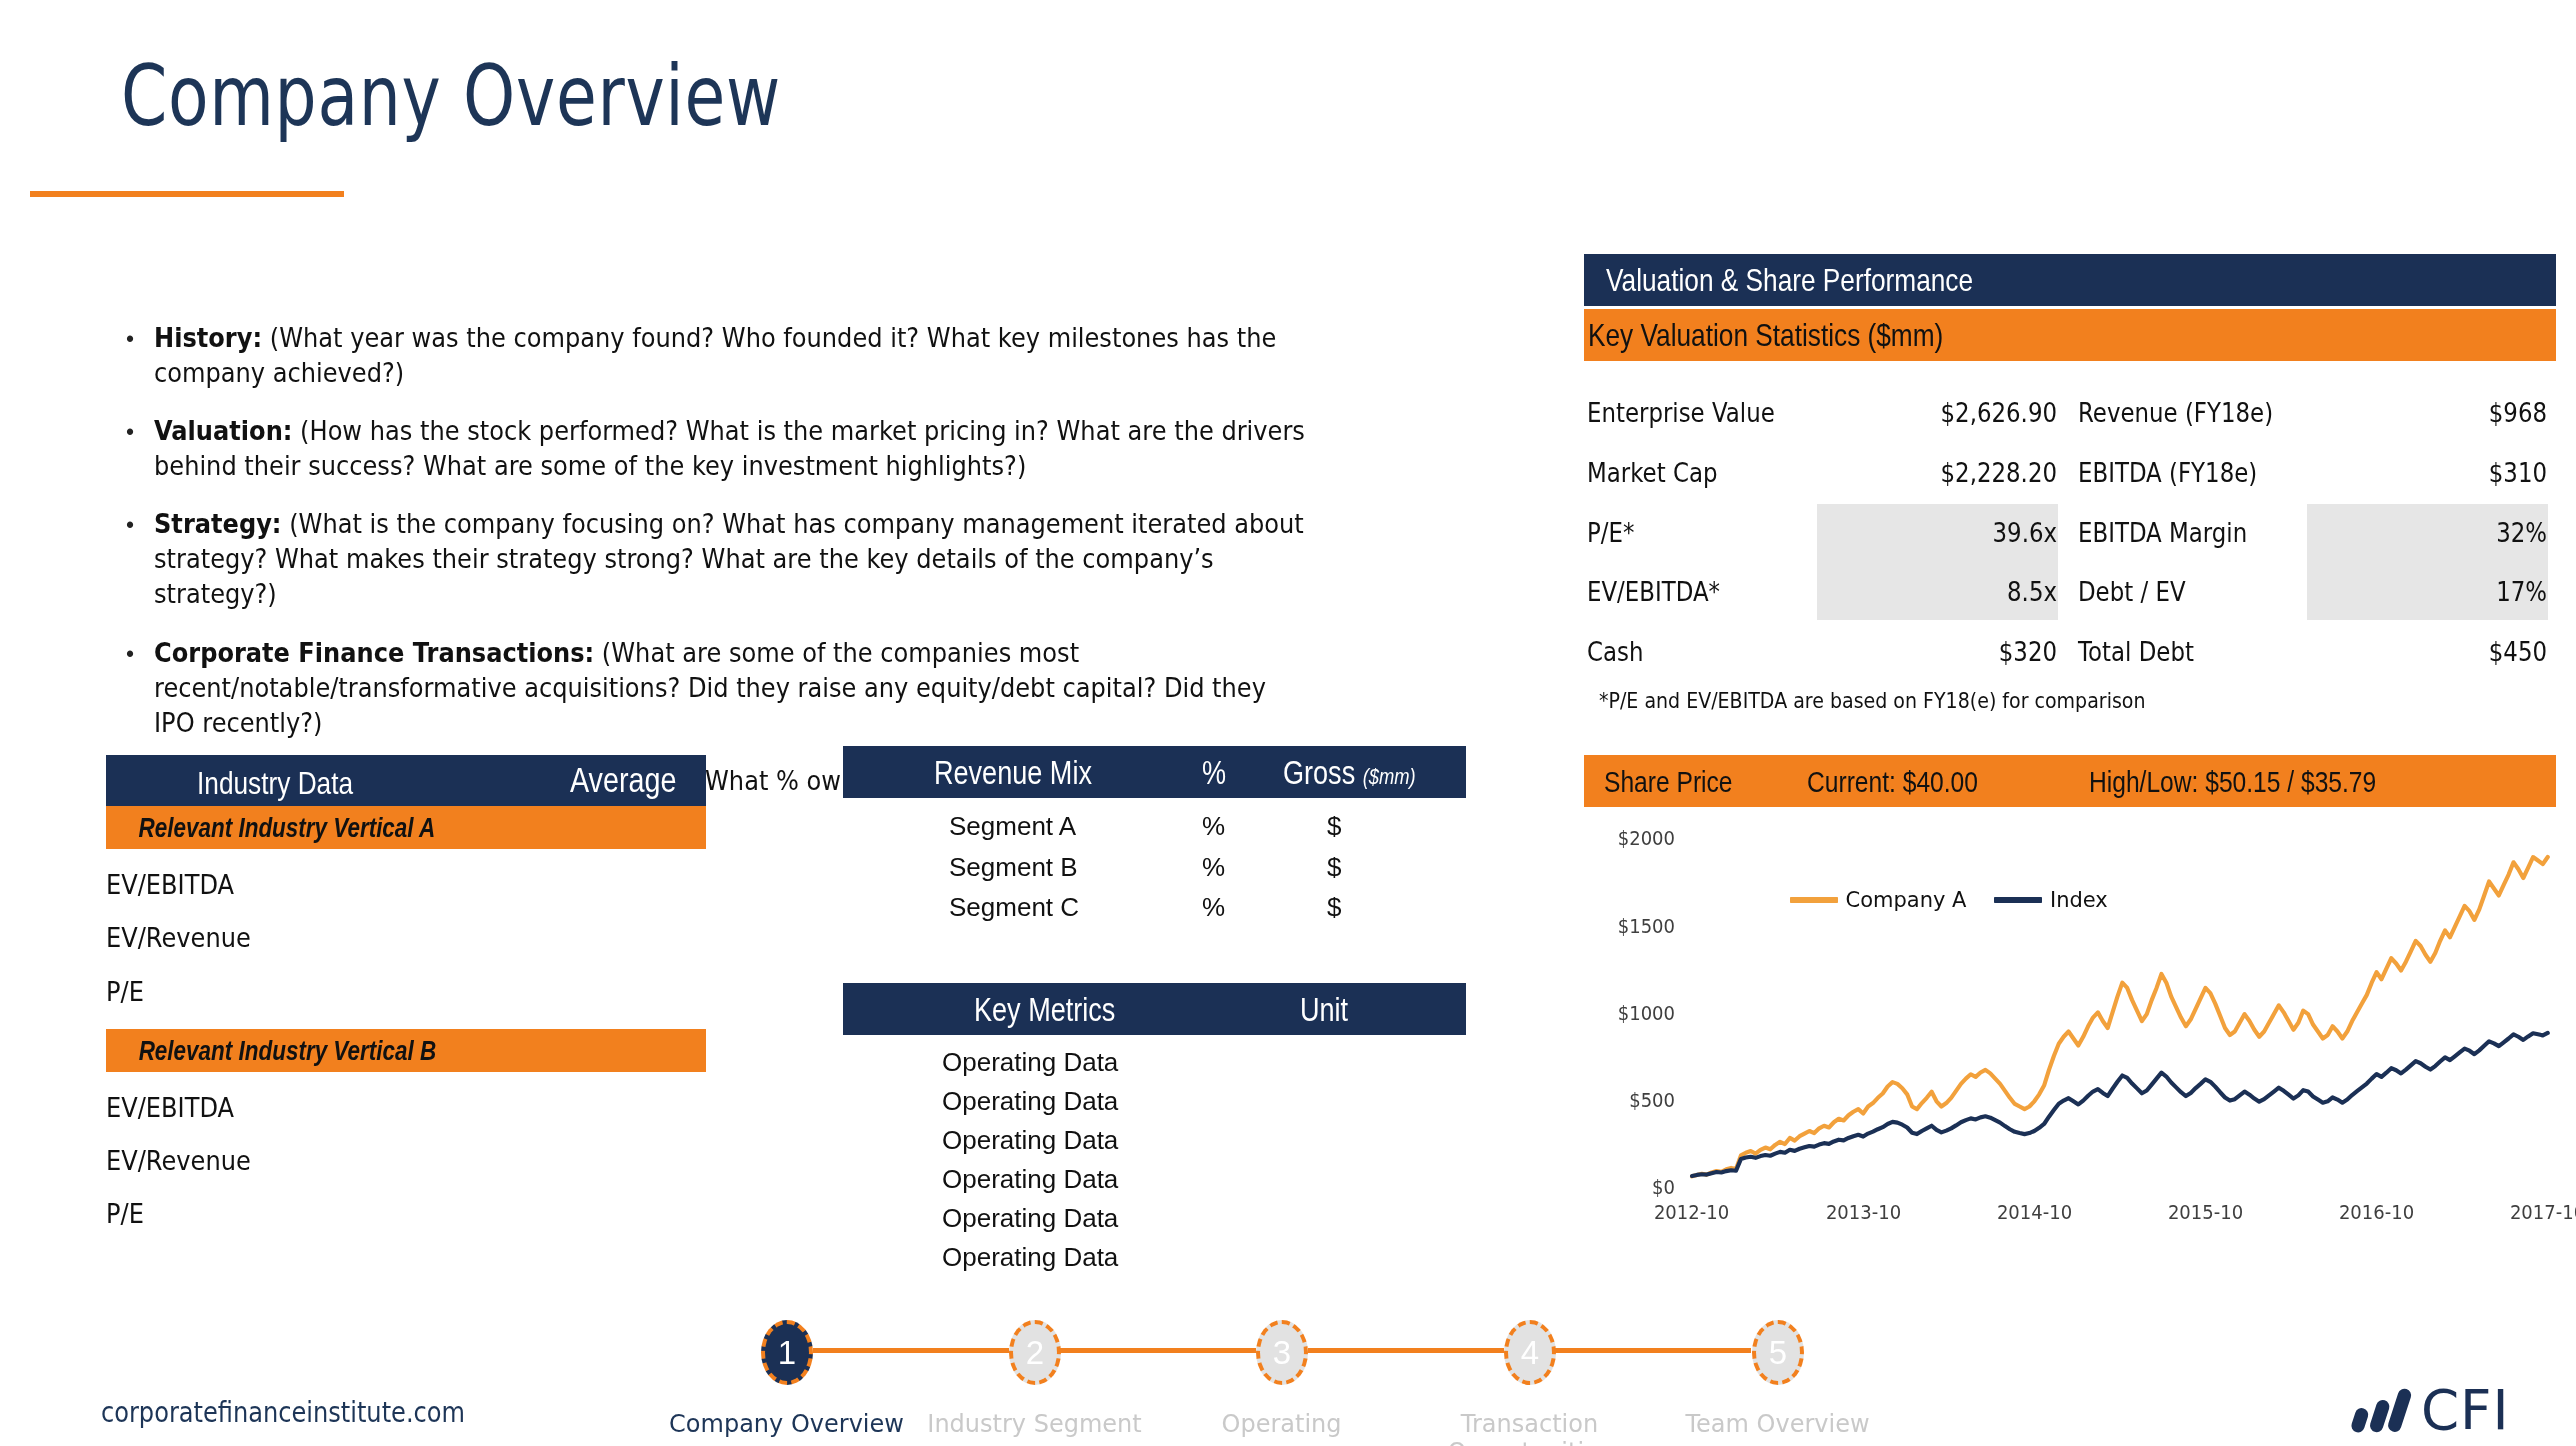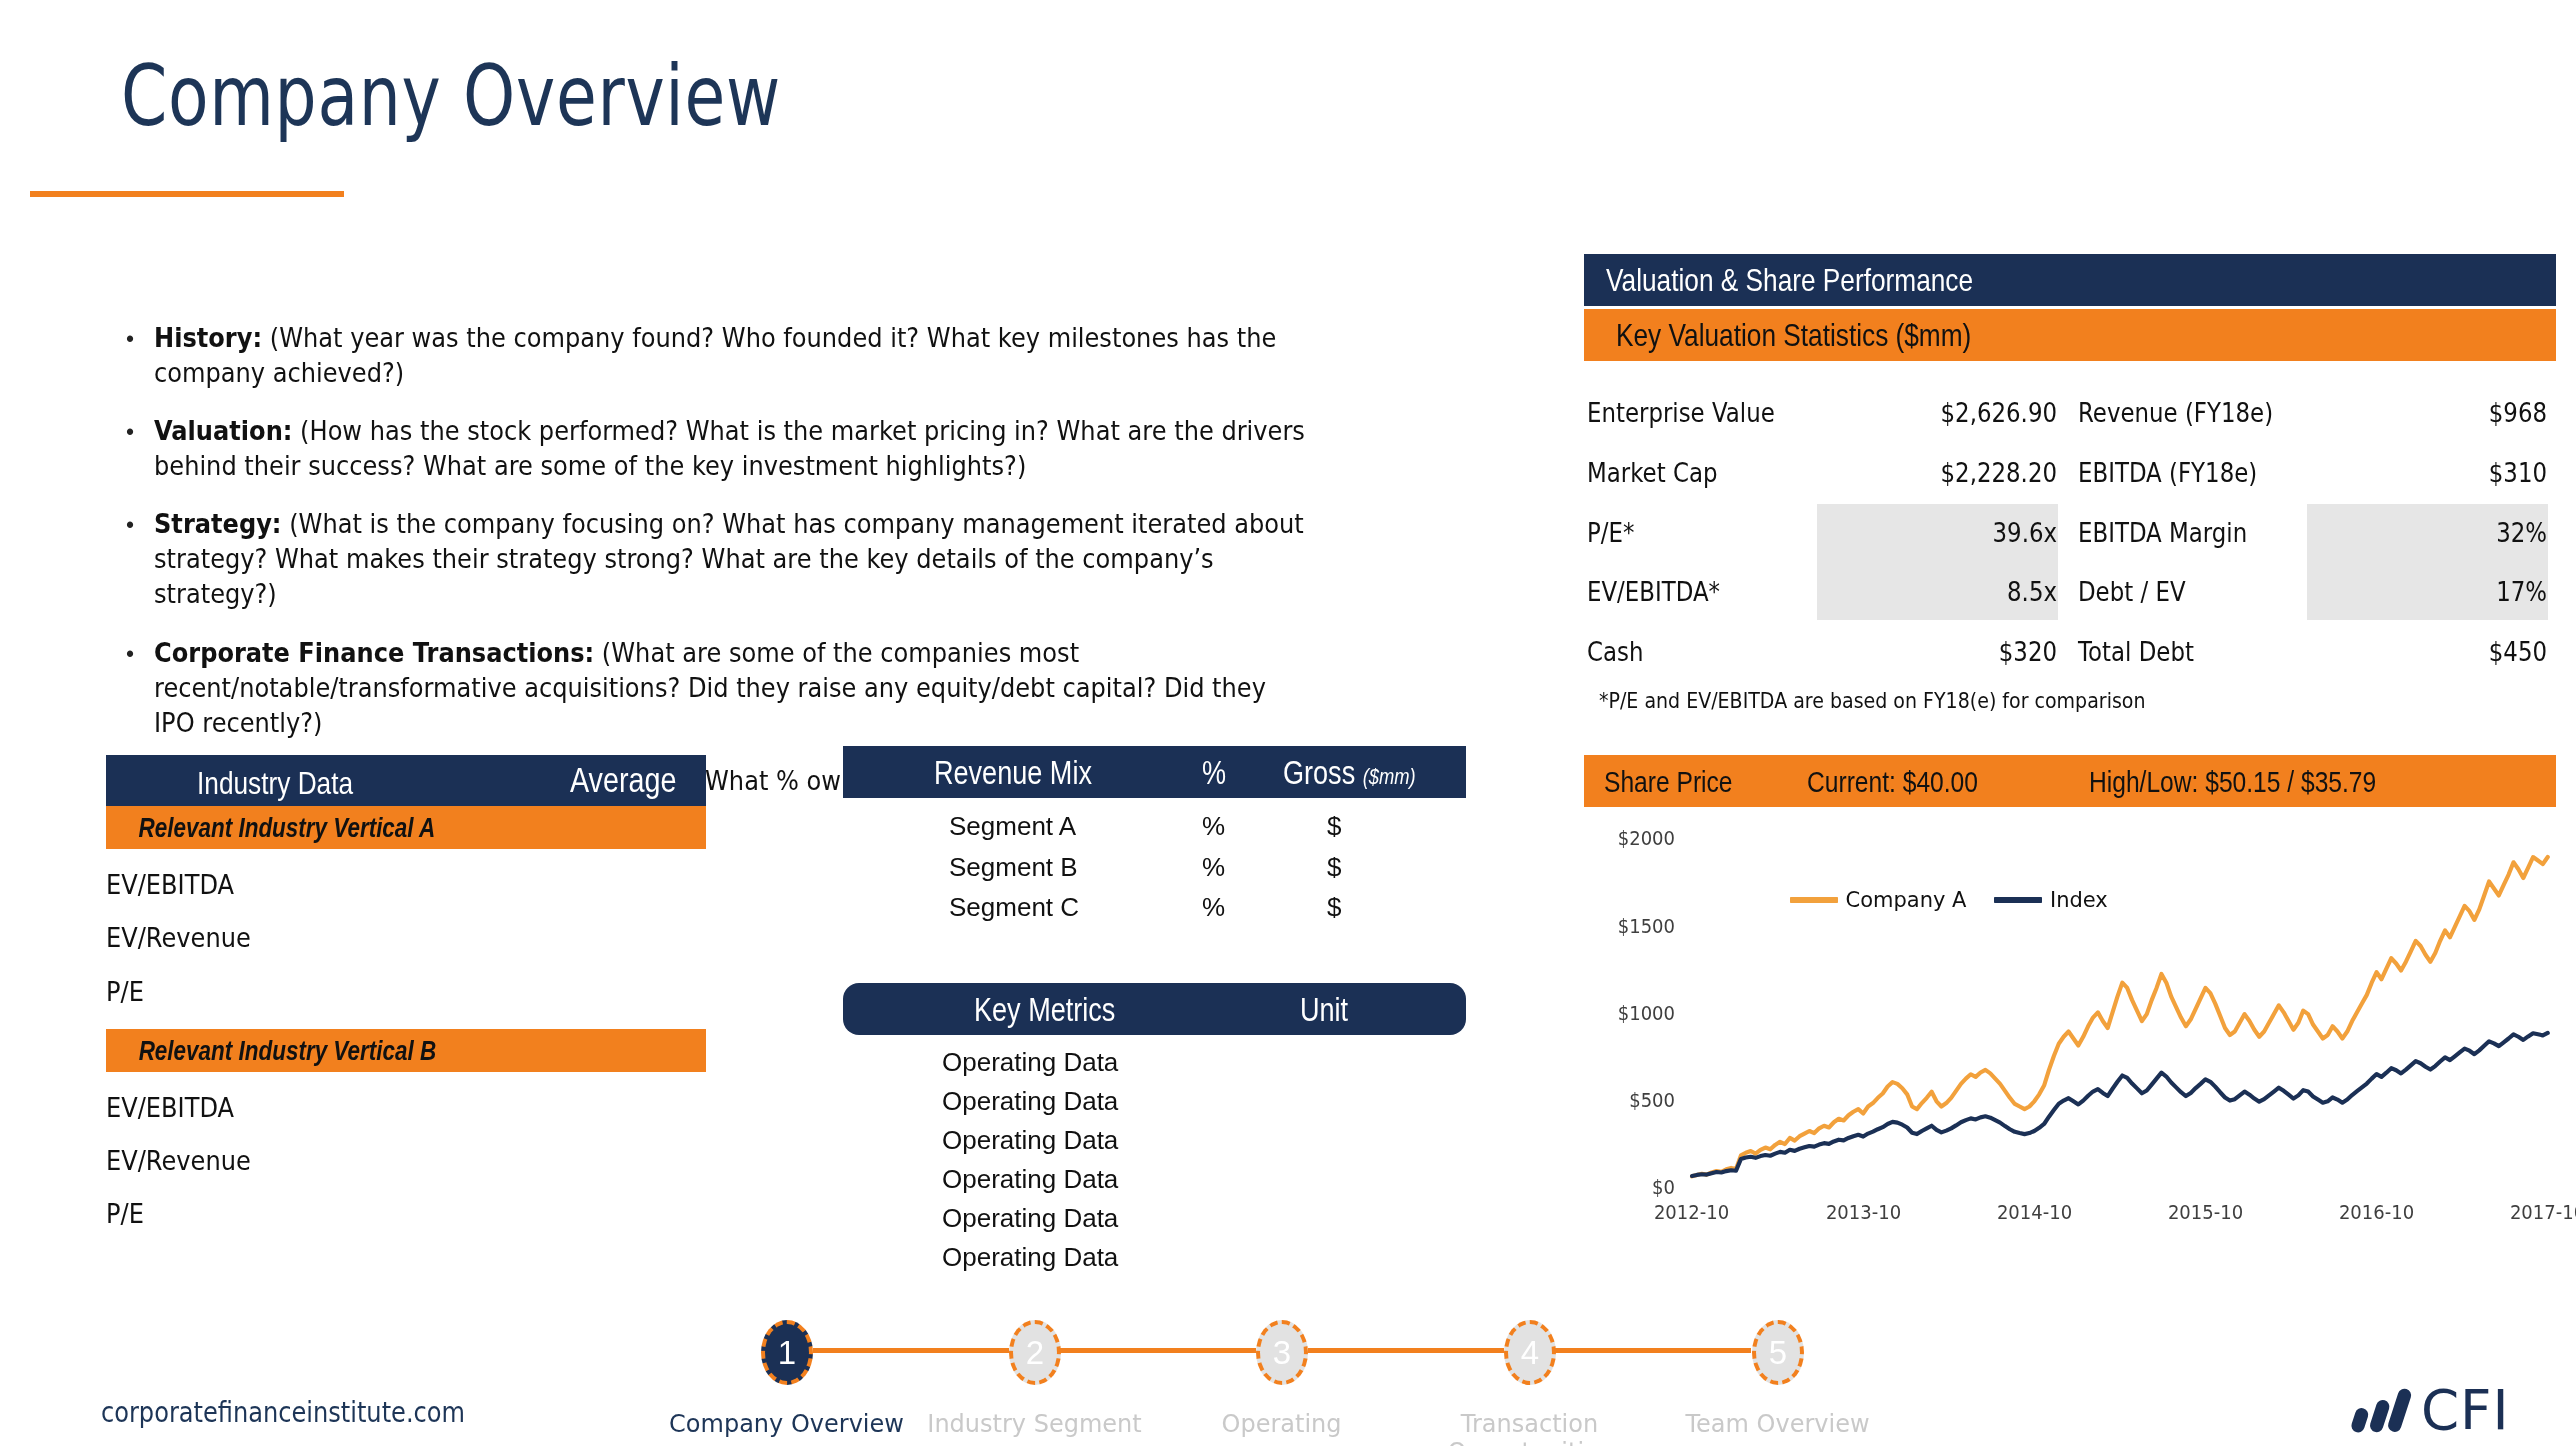--- a/index.html
+++ b/index.html
@@ -53,28 +53,28 @@
   #rev-header .c1{position:absolute;left:91px;top:8.3px;font-size:33px;}
   #rev-header .c2{position:absolute;left:359px;top:8.3px;font-size:33px;}
   #rev-header .c3{position:absolute;left:440px;top:8.3px;font-size:33px;}
   #rev-header .c3 i{font-size:22.4px;font-style:italic;}
   .rev-row{position:absolute;left:813px;width:623px;height:40px;font-size:26px;color:#111;}
   .rev-row .n{position:absolute;left:106px;}
   .rev-row .p{position:absolute;left:359px;}
   .rev-row .g{position:absolute;left:484px;}
 
   
-  #km-header{position:absolute;left:813px;top:983px;width:623px;height:52px;border-radius:16px;}
+  #km-header{position:absolute;left:813px;top:983px;width:623px;height:52px;}
   #km-header .c1{position:absolute;left:131px;top:8.3px;font-size:33px;}
   #km-header .c2{position:absolute;left:457px;top:8.3px;font-size:33px;}
   .km-row{position:absolute;left:912px;font-size:26px;color:#111;}
 
   
   #val-header{position:absolute;left:1554px;top:254px;width:972px;height:52px;padding-left:21.6px;font-size:32px;}
-  #val-sub{position:absolute;left:1554px;top:309px;width:972px;height:52px;padding-left:32px;font-size:32px;}
+  #val-sub{position:absolute;left:1554px;top:309px;width:972px;height:52px;padding-left:4px;font-size:32px;}
   #val-table{position:absolute;left:1554px;top:398px;width:972px;height:299px;}
   .vcell-bg{position:absolute;background:#e6e6e6;}
   .vlabel,.vvalue{position:absolute;font-size:26px;color:#111;
     font-family:"DejaVu Sans",sans-serif;transform:scaleX(.88);transform-origin:left center;}
   .vvalue{transform-origin:right center;text-align:right;}
   #val-note{position:absolute;left:1569px;top:688px;font-size:21.6px;color:#111;
     font-family:"DejaVu Sans",sans-serif;transform:scaleX(.88);transform-origin:left center;}
 
   
   #sp-bar{position:absolute;left:1554px;top:755px;width:972px;height:52px;}

